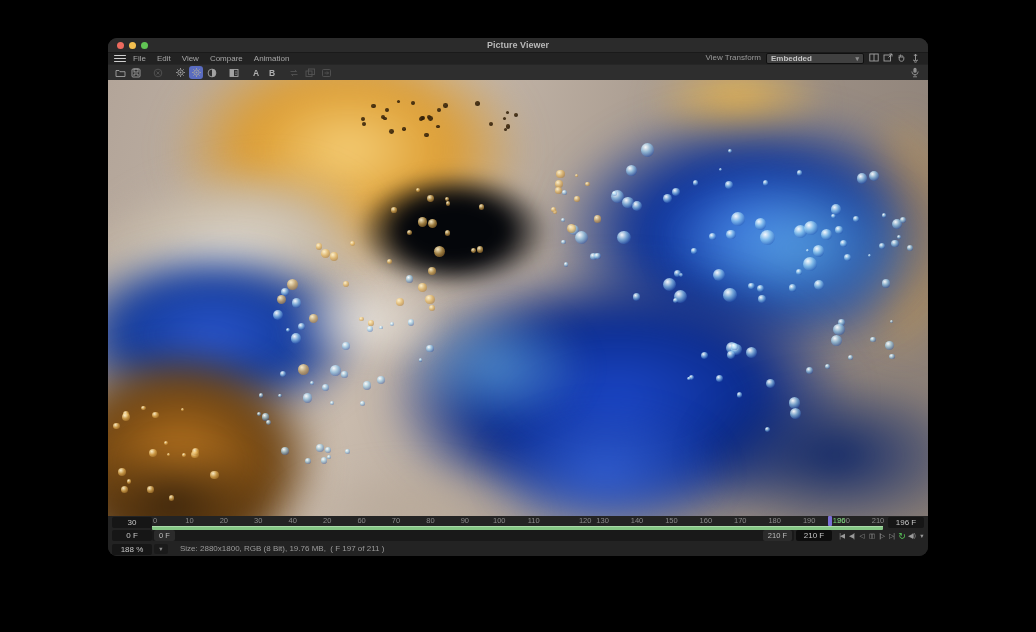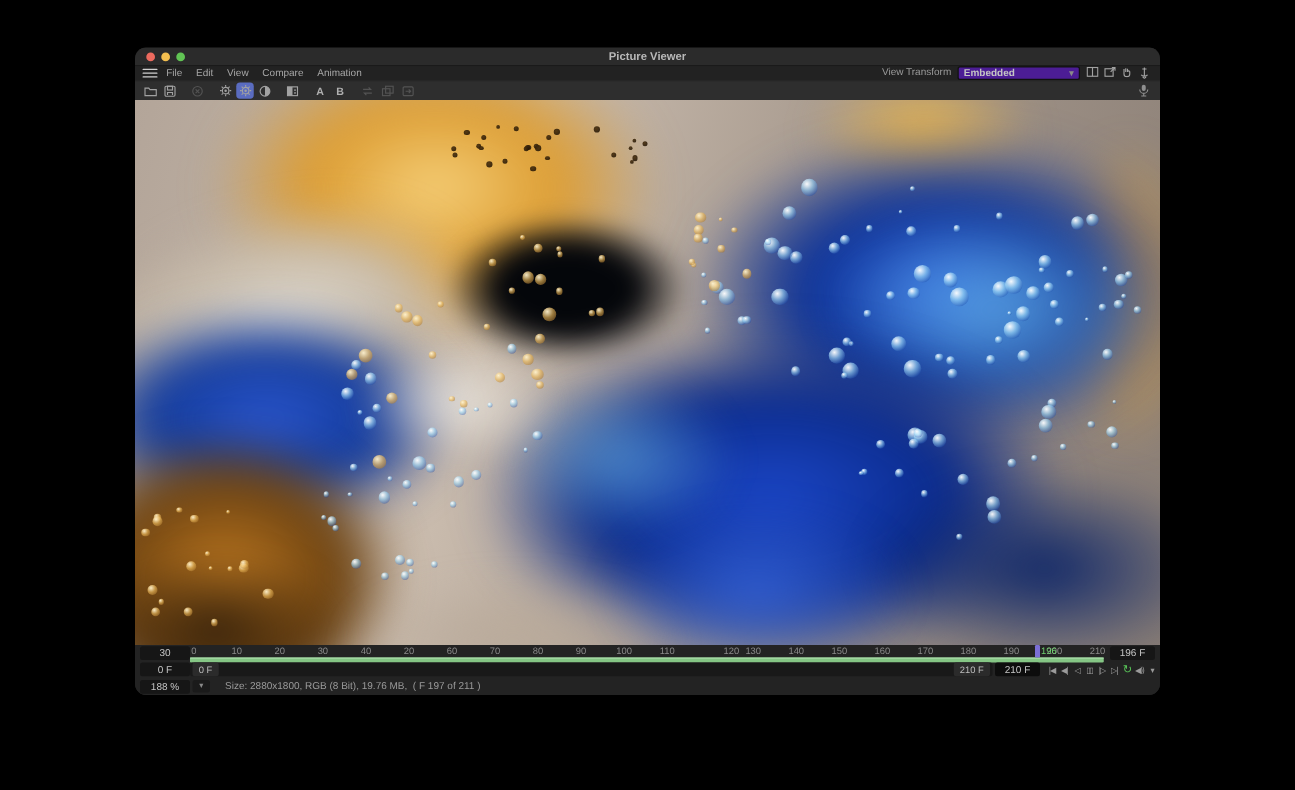--- a/index.html
+++ b/index.html
@@ -15,21 +15,21 @@
   .title{position:absolute;left:0;right:0;top:0;height:14px;line-height:15px;text-align:center;
          font-size:9px;font-weight:bold;color:#b8b8b8;}
   
   .menubar{position:absolute;left:0;top:15px;width:100%;height:11px;background:#222;display:flex;align-items:center;}
   .hamburger{width:12px;height:8px;margin:0 7px 0 6px;display:inline-block;position:relative;}
   .hamburger i{position:absolute;left:0;width:12px;height:1.5px;background:#cfcfcf;border-radius:1px;}
   .hamburger i:nth-child(1){top:0;} .hamburger i:nth-child(2){top:3px;} .hamburger i:nth-child(3){top:6px;}
   .menu-item{font-size:8px;color:#a6a6a6;margin-right:11px;cursor:default;}
   .vt-group{margin-left:auto;display:flex;align-items:flex-start;gap:5px;padding-right:6px;}
   .vt-label{font-size:8px;color:#9a9a9a;}
-  .vt-select{background:#4c1d95;border:1px solid #101010;border-radius:2px;height:9px;width:88px;
+  .vt-select{background:#404040;border:1px solid #101010;border-radius:2px;height:9px;width:88px;
              display:flex;align-items:center;justify-content:space-between;padding:0 4px;cursor:pointer;}
   .vt-select span{font-size:8px;color:#c4c4c4;font-weight:bold;}
   .vt-select .chev{color:#8a8a8a;font-size:7px;}
   .mb-icon{width:11px;height:9px;display:inline-block;}
   
   .toolbar{position:absolute;left:0;top:26px;width:100%;height:16px;background:#2e2e2e;border-top:1px solid #262626;
            display:flex;align-items:center;padding-left:5px;box-sizing:border-box;}
   .tb{width:14px;height:13px;margin-right:2px;border:none;background:transparent;border-radius:3px;
       display:flex;align-items:center;justify-content:center;padding:0;cursor:pointer;}
   .tb.active{background:#5a6cc0;}

